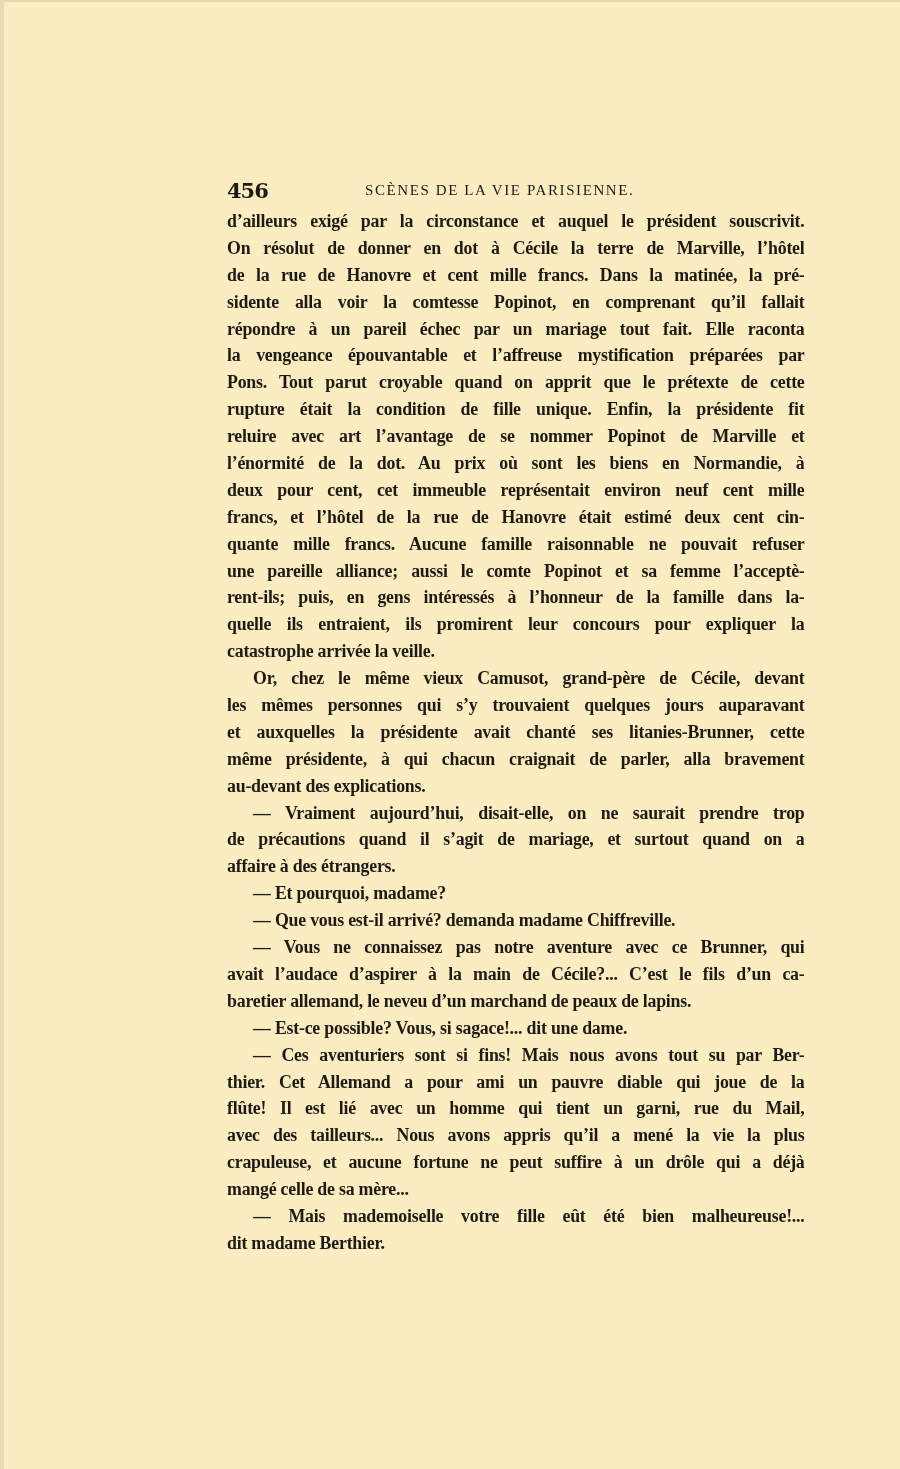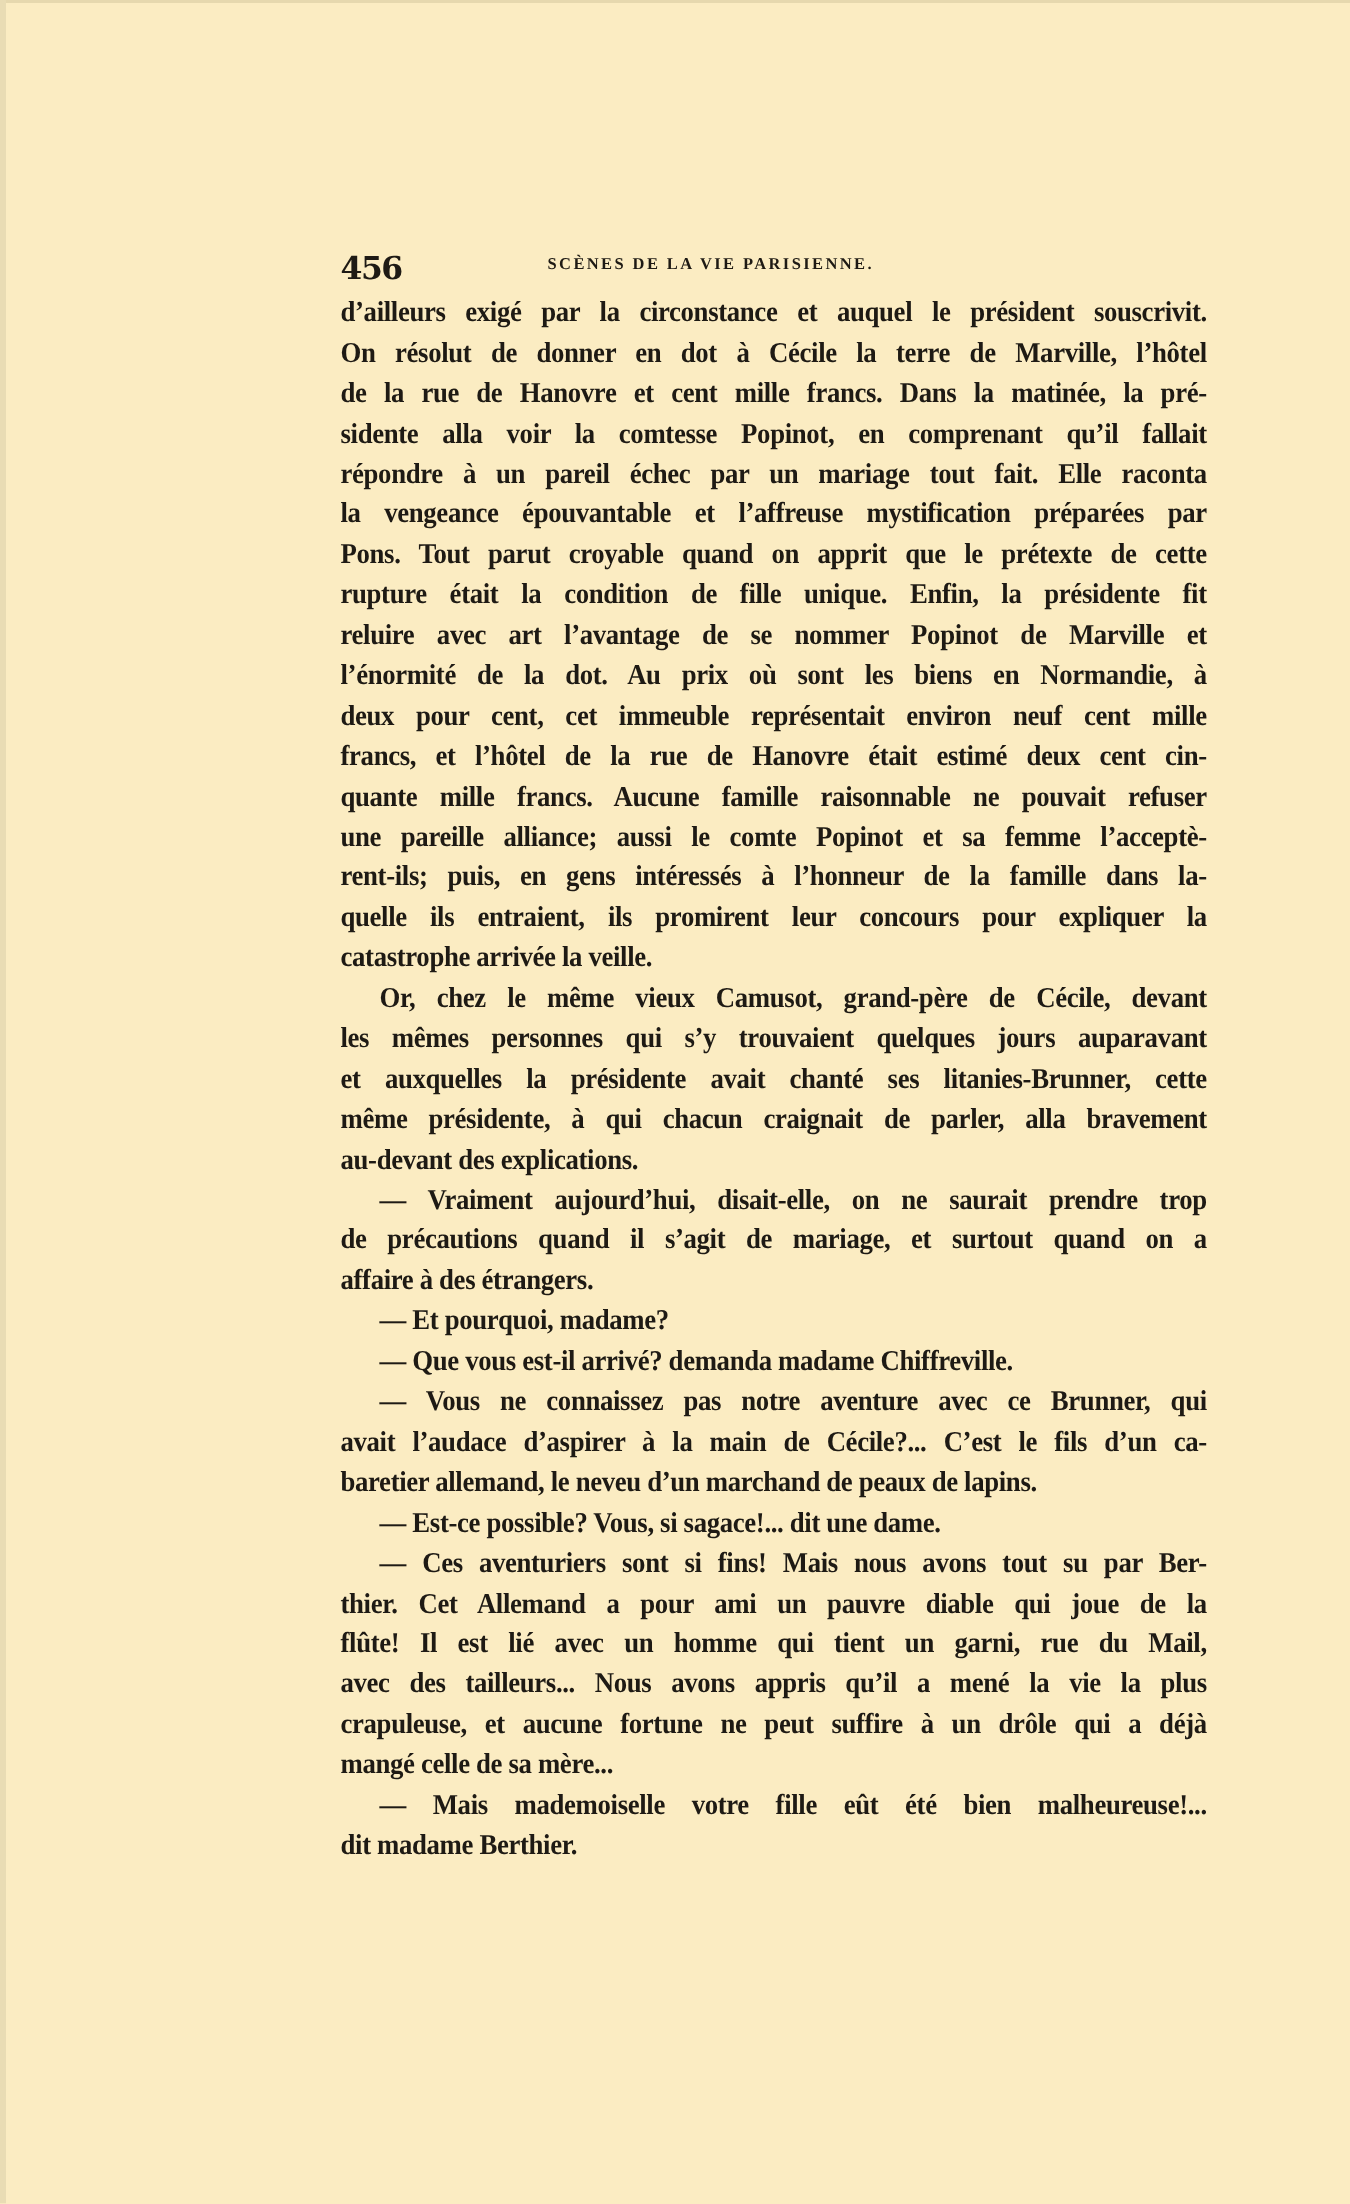--- a/index.html
+++ b/index.html
@@ -21,29 +21,30 @@
     .text-block {
       position: absolute;
       left: 227px;
       top: 166px;
       width: 578px;
     }
     .running-head {
       position: relative;
       height: 30px;
       font-size: 17px;
+      margin-top: 12px;
     }
     .page-number {
       position: absolute; left: 0; top: 0;
       font-family: "DejaVu Serif", serif;
       font-size: 21px; font-weight: bold; letter-spacing: -1px;
     }
     .head-title {
       position: absolute; left: 138px; top: 4px;
-      font-size: 11px; letter-spacing: 1.6px; font-weight: bold;
+      font-size: 15px; letter-spacing: 1.6px;
     }
     .line {
       display: block;
       height: 26.9px;
       line-height: 26.9px;
       font-size: 19.2px;
       font-weight: bold;
       white-space: nowrap;
       text-align: justify;
       text-align-last: justify;

